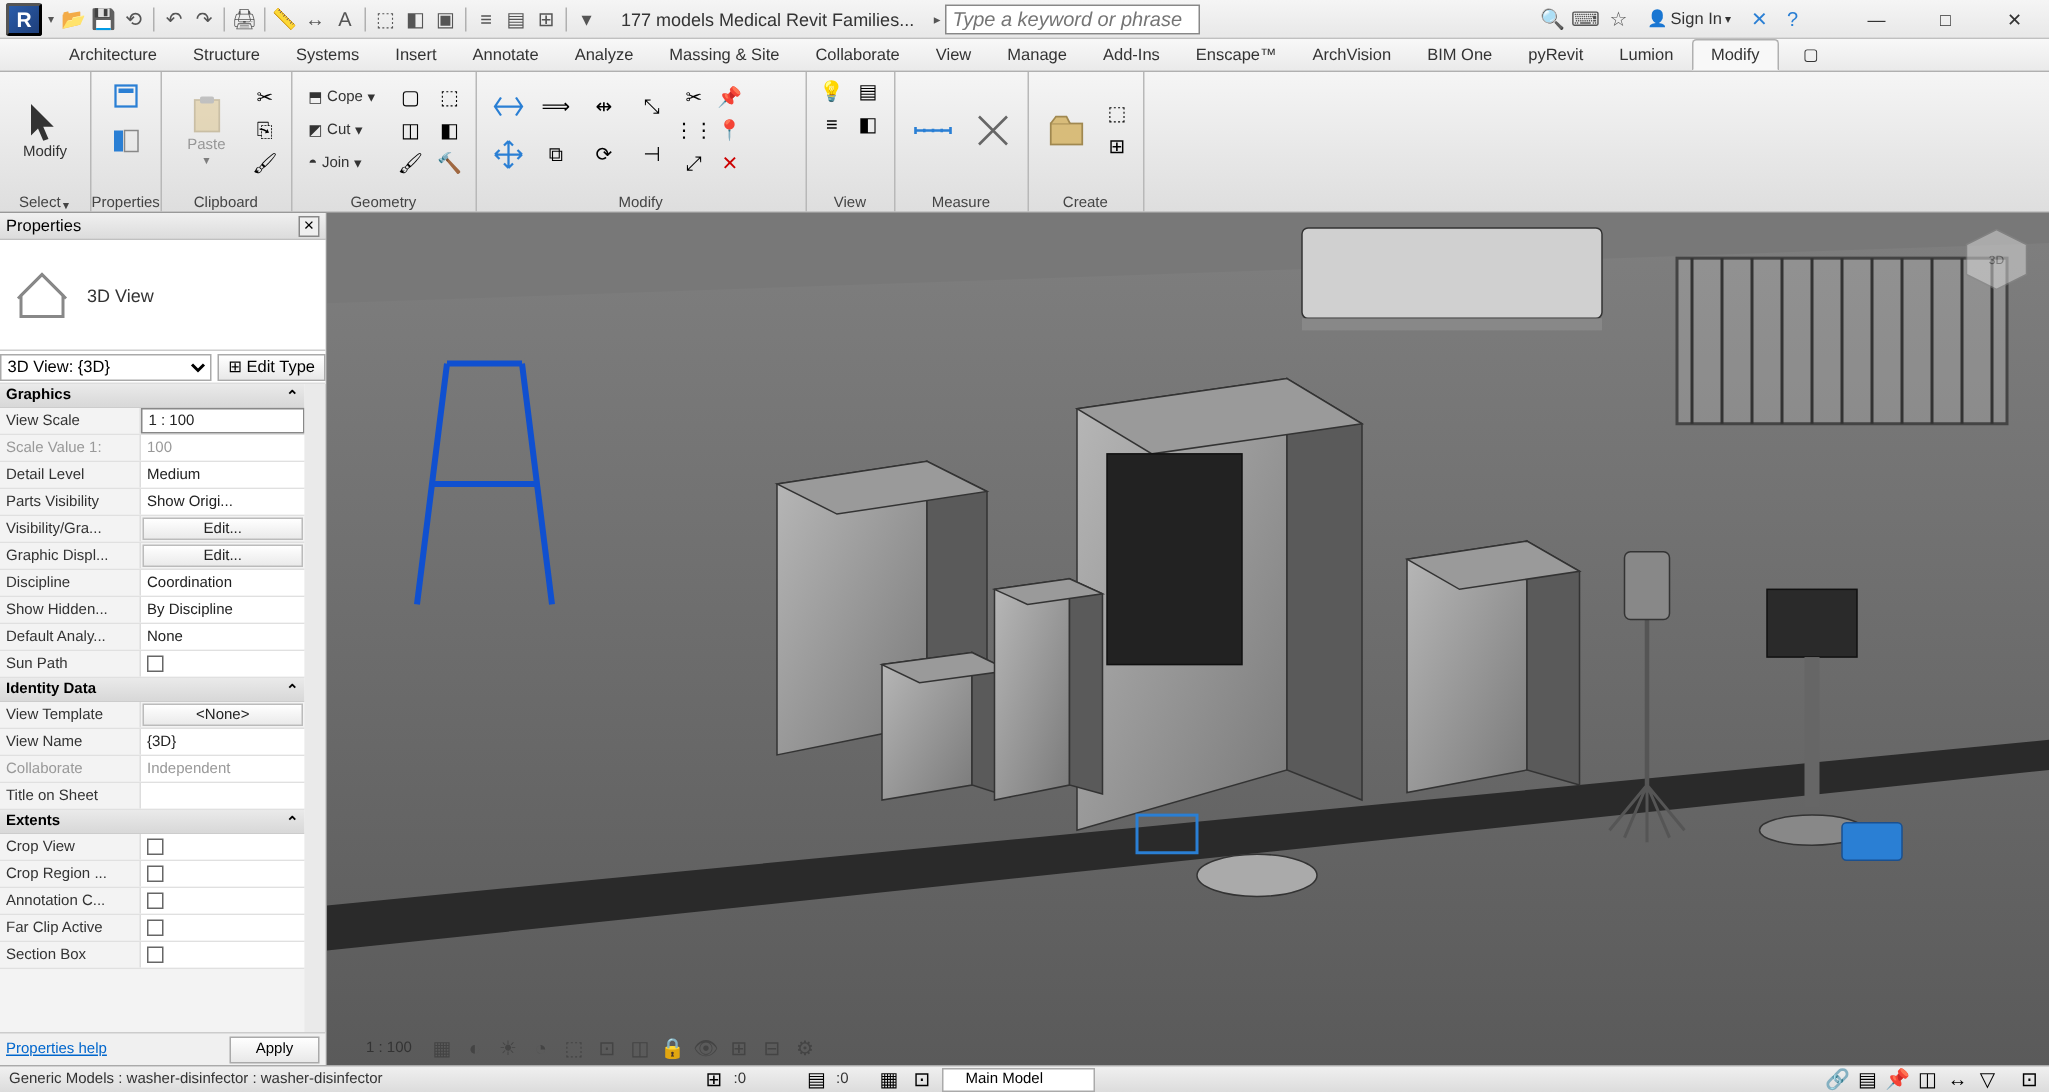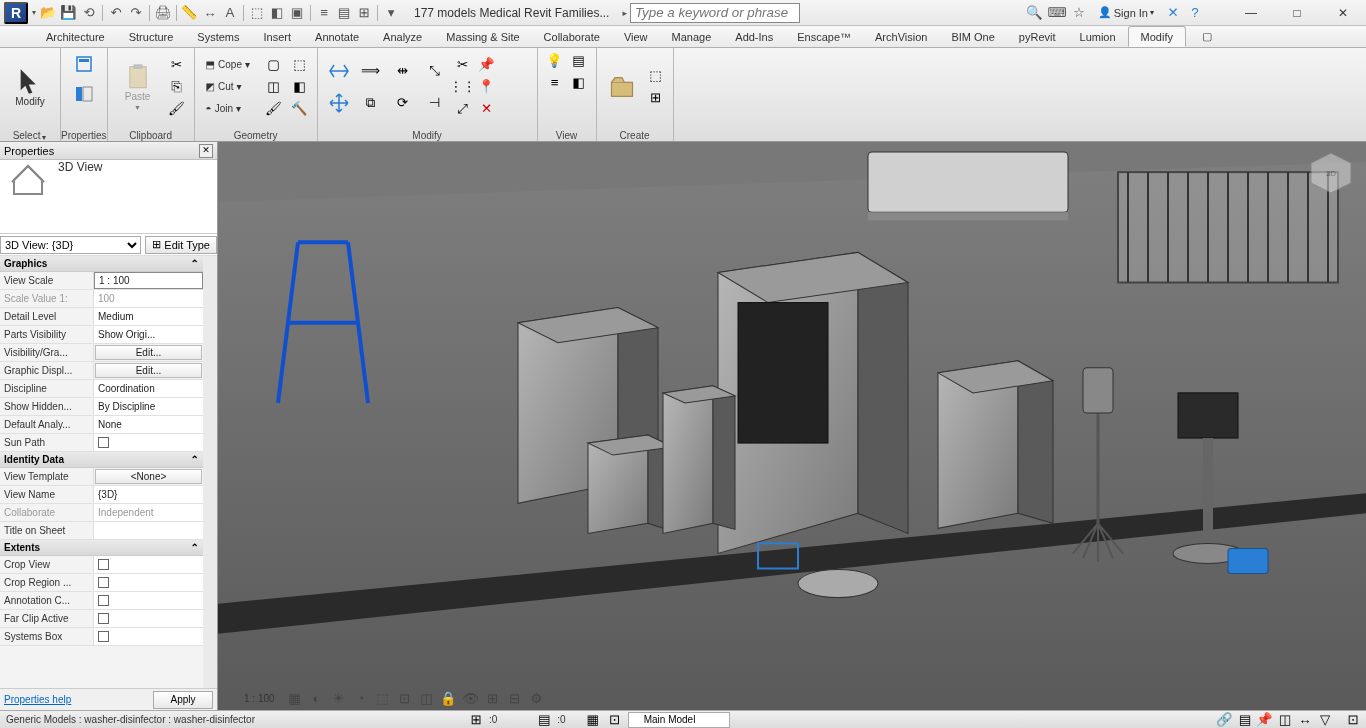--- a/index.html
+++ b/index.html
@@ -37,21 +37,21 @@
 .small-btn { width: 22px; height: 20px; border: 1px solid transparent; background: transparent; cursor: pointer; display: flex; align-items: center; justify-content: center; border-radius: 2px; }
 .text-btn { height: 20px; min-width: 58px; padding: 0 4px; border: 1px solid transparent; background: transparent; cursor: pointer; display: flex; align-items: center; gap: 3px; font-size: 10px; color: #333; border-radius: 2px; }
 
 
 .main { position: absolute; top: 142px; left: 0; right: 0; bottom: 18px; display: flex; }
 
 
 .props-panel { width: 218px; background: #f3f3f3; border-right: 1px solid #999; display: flex; flex-direction: column; }
 .props-header { height: 18px; background: linear-gradient(#f0f0f0, #dcdcdc); border-bottom: 1px solid #c0c0c0; display: flex; align-items: center; justify-content: space-between; padding: 0 4px; font-size: 11px; }
 .close-x { width: 14px; height: 14px; border: 1px solid #888; background: #f0f0f0; cursor: pointer; font-size: 9px; line-height: 1; display:flex; align-items:center; justify-content:center; }
-.type-selector { height: 74px; display: flex; align-items: flex-start; padding: 0 8px; gap: 10px; background: #fff; border-bottom: 1px solid #ccc; }
+.type-selector { height: 74px; display: flex; align-items: center; padding: 0 8px; gap: 10px; background: #fff; border-bottom: 1px solid #ccc; }
 .type-icon { width: 40px; height: 40px; color: #888; }
 .type-label { font-size: 12px; color: #333; }
 .props-row { height: 22px; display: flex; align-items: center; padding: 0 0; gap: 4px; border-bottom: 1px solid #ddd; background: #fff; }
 .props-dropdown { flex: 1; height: 18px; border: 1px solid #aaa; background: #fff; font-size: 11px; }
 .edit-type-btn { height: 18px; padding: 0 6px; border: 1px solid #aaa; background: linear-gradient(#fff,#e8e8e8); cursor: pointer; font-size: 11px; display:flex; align-items:center; gap:3px; }
 .props-section { height: 16px; background: linear-gradient(#eaeaea,#d8d8d8); padding: 0 4px; font-size: 10px; font-weight: bold; display: flex; align-items: center; justify-content: space-between; border-bottom: 1px solid #ccc; }
 .prop-item { height: 18px; display: flex; border-bottom: 1px solid #e0e0e0; }
 .prop-label { width: 94px; padding: 0 4px; font-size: 10px; display: flex; align-items: center; border-right: 1px solid #ddd; background: #f3f3f3; color: #333; white-space: nowrap; overflow: hidden; }
 .prop-value { flex: 1; padding: 0 4px; font-size: 10px; display: flex; align-items: center; background: #fff; color: #222; }
 .prop-value.btn { justify-content: center; background: linear-gradient(#fff,#eaeaea); border: 1px solid #bbb; margin: 1px; cursor: pointer; }
@@ -276,20 +276,35 @@
         <button class="small-btn">▤</button>
       </div>
       <div style="display:flex;gap:2px;">
         <button class="small-btn">≡</button>
         <button class="small-btn">◧</button>
       </div>
     </div>
     <div class="ribbon-group-label">View</div>
   </div>
 
+  <div class="ribbon-group">
+    <div class="ribbon-group-body">
+      <button class="big-btn" style="width:38px;">
+        <svg class="icon" viewBox="0 0 24 24">
+            <path d="M2 12h20M2 10v4M22 10v4M7 11v2M12 11v2M17 11v2" stroke="#2a7fd4" fill="none" stroke-width="1.5"></path>
+          </svg>
+      </button>
+      <button class="big-btn" style="width:34px;">
+        <svg class="icon" viewBox="0 0 24 24">
+            <path d="M4 4l16 16M4 20L20 4" stroke="#666" stroke-width="1.5"></path>
+          </svg>
+      </button>
+    </div>
+    <div class="ribbon-group-label">Measure</div>
+  </div>
 
   <div class="ribbon-group">
     <div class="ribbon-group-body">
       <button class="big-btn" style="width:38px;">
         <svg class="icon" viewBox="0 0 24 24">
             <rect x="3" y="8" width="18" height="12" fill="#d8bc7a" stroke="#a08850"></rect>
             <path d="M3 8l3-4h6l2 4" fill="#d8bc7a" stroke="#a08850"></path>
           </svg>
       </button>
       <div class="small-grid">
@@ -418,21 +433,21 @@
               <span class="chk"></span>
             </div>
       </div>
       <div class="prop-item">
         <div class="prop-label">Far Clip Active</div>
         <div class="prop-value">
               <span class="chk"></span>
             </div>
       </div>
       <div class="prop-item">
-        <div class="prop-label">Systems Box</div>
+        <div class="prop-label">Section Box</div>
         <div class="prop-value">
               <span class="chk"></span>
             </div>
       </div>
     </div>
     <div class="props-scrollbar"></div>
     </div>
 
     <div class="props-footer">
       <a class="props-help">Properties help</a>

